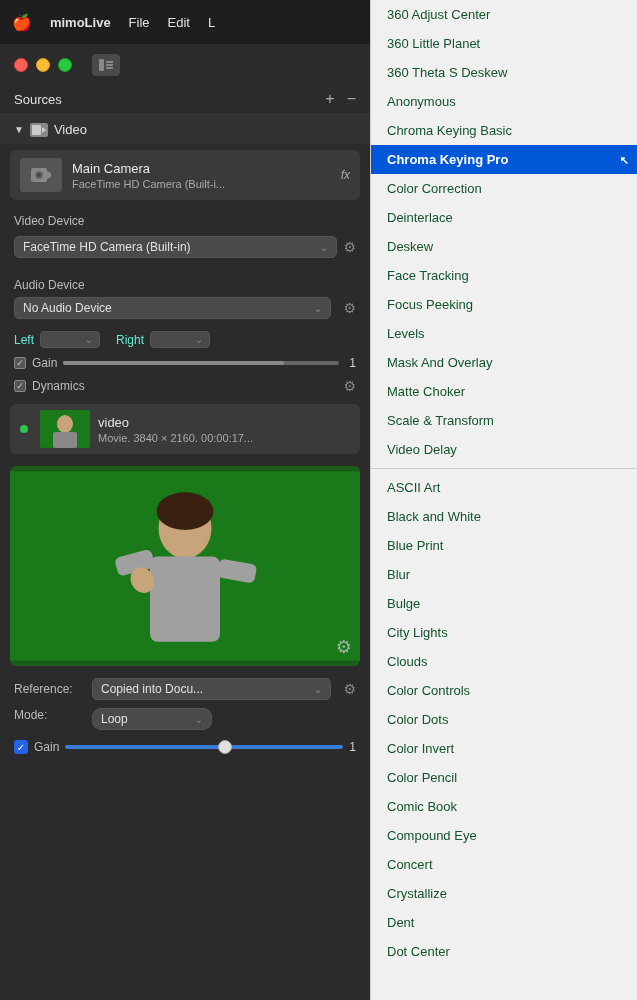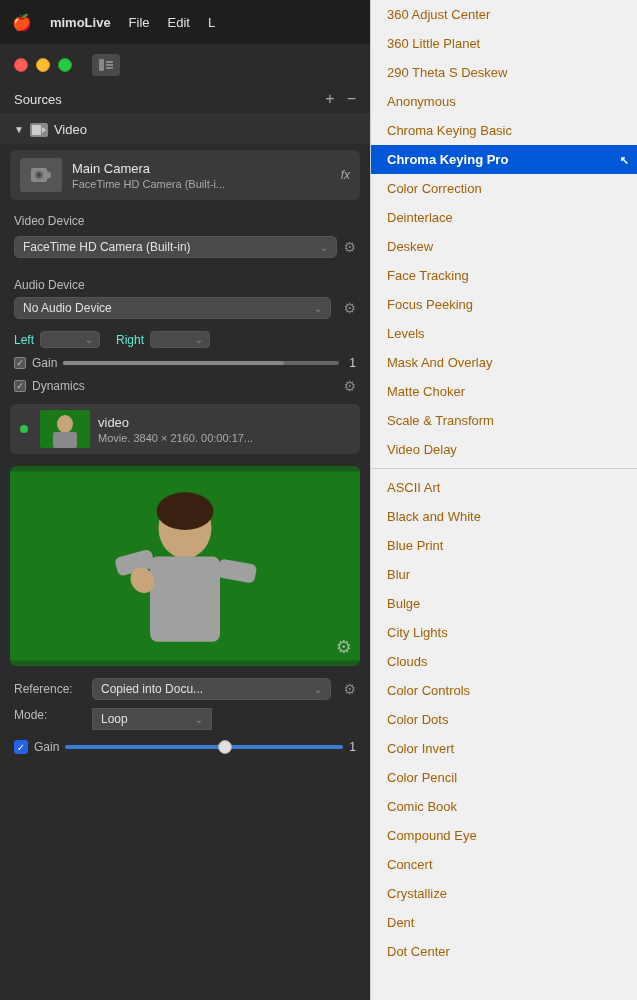--- a/index.html
+++ b/index.html
@@ -356,21 +356,21 @@
       display: flex;
       align-items: flex-start;
       gap: 6px;
       padding: 4px 14px;
     }
     .mode-label { font-size: 12px; color: #bbb; width: 72px; }
     .mode-dropdown {
       width: 120px;
       background: #4a4a4a;
       border: 1px solid #555;
-      border-radius: 0;
+      border-radius: 9px;
       color: #e0e0e0;
       font-size: 12px;
       padding: 3px 8px;
       display: flex;
       align-items: center;
       justify-content: space-between;
     }
 
     .bottom-gain-row {
       display: flex;
@@ -421,21 +421,21 @@
       overflow-y: auto;
       z-index: 100;
     }
     .dropdown-menu::-webkit-scrollbar { width: 6px; }
     .dropdown-menu::-webkit-scrollbar-track { background: #e8e8e8; }
     .dropdown-menu::-webkit-scrollbar-thumb { background: #bbb; border-radius: 3px; }
 
     .menu-item {
       padding: 7px 16px;
       font-size: 13px;
-      color: #a16207;
+      color: #14532d;
       cursor: default;
       white-space: nowrap;
     }
     .menu-item.selected {
       background: #0057d8;
       color: white;
       font-weight: bold;
     }
     .menu-divider {
       height: 1px;
@@ -633,21 +633,21 @@
     <span class="bg-value">1</span>
   </div>
 
 </div>
 
 <div class="dropdown-menu">
 
   <div id="menu-group-1">
       <div class="menu-item">360 Adjust Center</div>
       <div class="menu-item">360 Little Planet</div>
-      <div class="menu-item">290 Theta S Deskew</div>
+      <div class="menu-item">360 Theta S Deskew</div>
       <div class="menu-item">Anonymous</div>
       <div class="menu-item">Chroma Keying Basic</div>
       <div class="menu-item selected" style="position: relative;">Chroma Keying Pro<span style="position: absolute; right: 8px; top: 50%; transform: translateY(-50%); font-size: 11px;">↖</span></div>
       <div class="menu-item">Color Correction</div>
       <div class="menu-item">Deinterlace</div>
       <div class="menu-item">Deskew</div>
       <div class="menu-item">Face Tracking</div>
       <div class="menu-item">Focus Peeking</div>
       <div class="menu-item">Levels</div>
       <div class="menu-item">Mask And Overlay</div>

